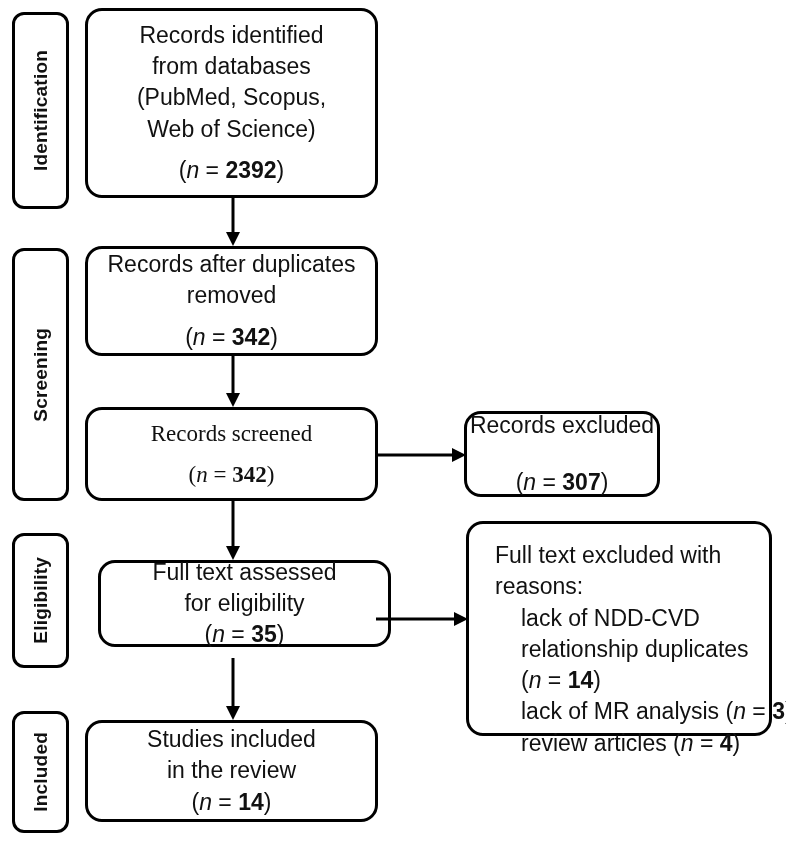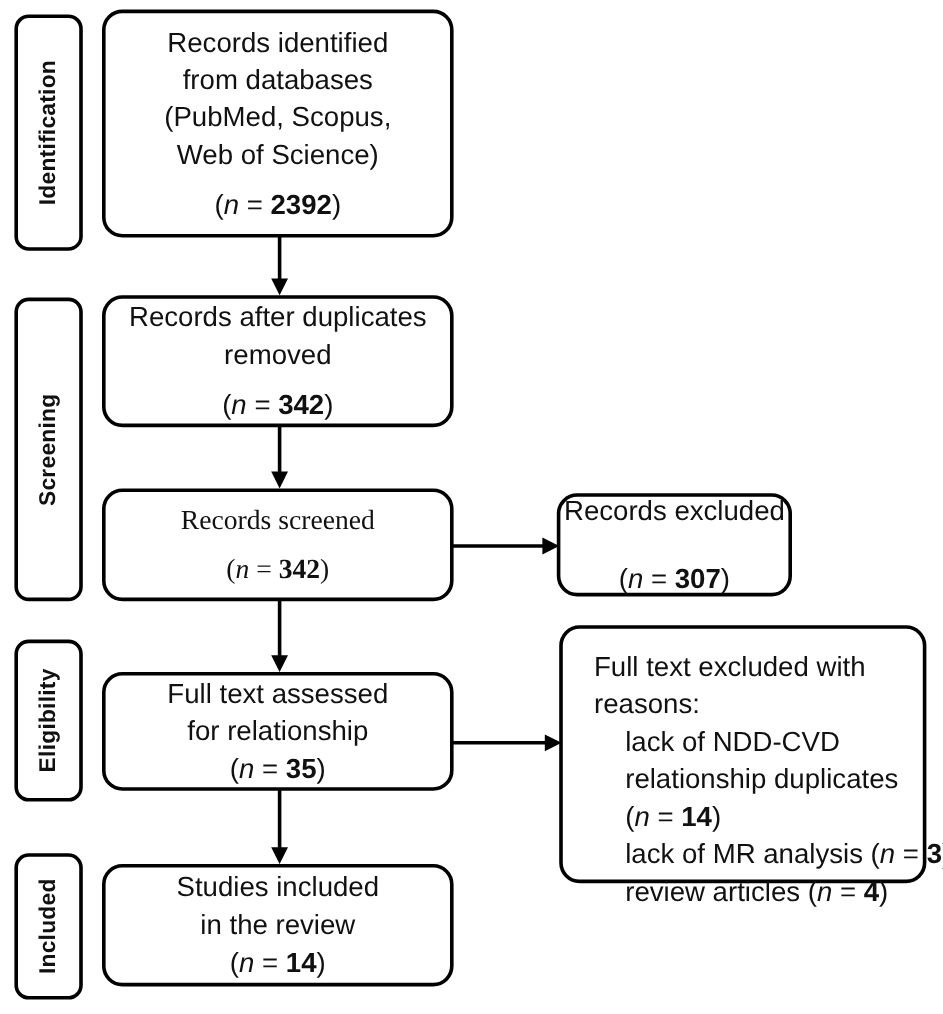--- a/index.html
+++ b/index.html
@@ -123,23 +123,23 @@
   <div class="flow-box" style="left:85px; top:407px; width:293px; height:94px;font-family:Liberation Serif, serif;">
     <span class="box-line">Records screened</span>
     <span class="box-line spaced-top"><span>(</span><span class="ital">n</span><span> = </span><span class="bold">342</span><span>)</span></span>
   </div>
 
   <div class="flow-box" style="left:464px; top:411px; width:196px; height:86px;gap:16px;">
     <span class="box-line">Records excluded</span>
     <span class="box-line spaced-top"><span>(</span><span class="ital">n</span><span> = </span><span class="bold">307</span><span>)</span></span>
   </div>
 
-  <div class="flow-box" style="left:85px; top:560px; width:293px; height:99px;">
+  <div class="flow-box" style="left:98px; top:560px; width:293px; height:87px;">
     <span class="box-line">Full text assessed</span>
-    <span class="box-line">for relationship</span>
+    <span class="box-line">for eligibility</span>
     <span class="box-line"><span>(</span><span class="ital">n</span><span> = </span><span class="bold">35</span><span>)</span></span>
   </div>
 
   <div class="flow-box left-align" style="left:466px; top:521px; width:306px; height:215px;">
     <span class="box-line">Full text excluded with</span>
     <span class="box-line">reasons:</span>
     <span class="box-line indent">lack of NDD-CVD</span>
     <span class="box-line indent">relationship duplicates</span>
     <span class="box-line indent"><span>(</span><span class="ital">n</span><span> = </span><span class="bold">14</span><span>)</span></span>
     <span class="box-line indent"><span>lack of MR analysis </span><span>(</span><span class="ital">n</span><span> = </span><span class="bold">3</span><span>)</span></span>

